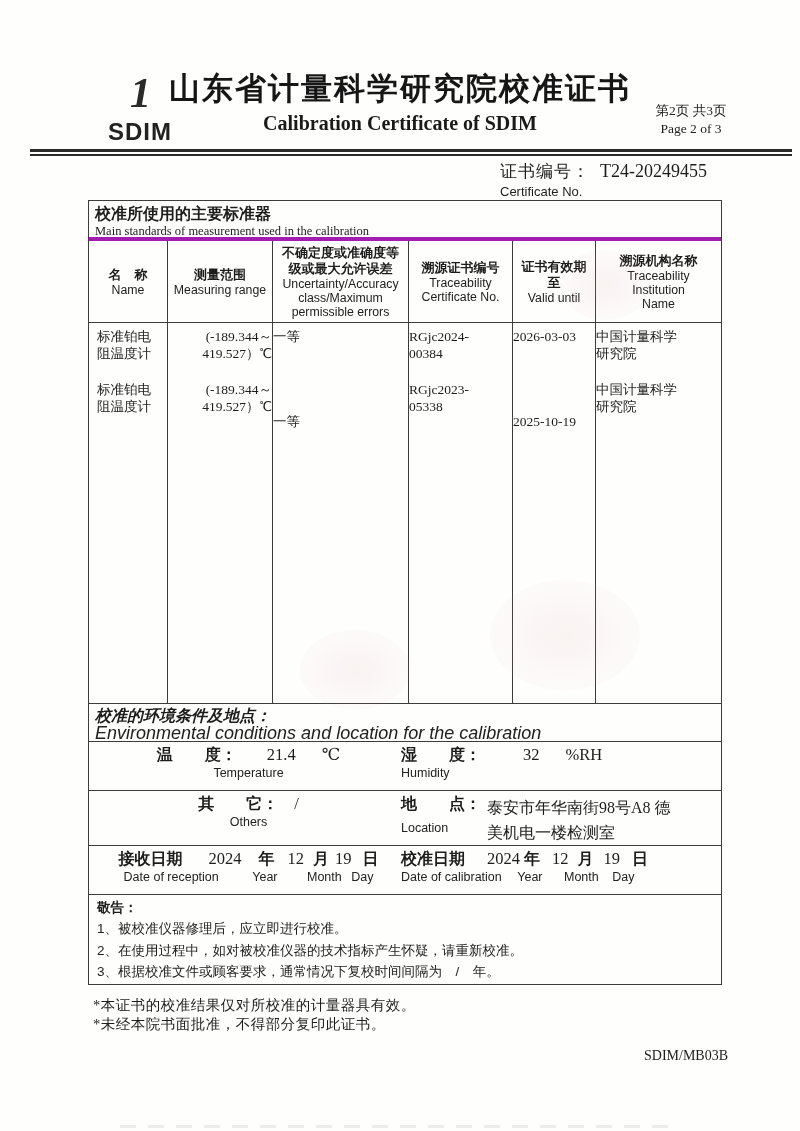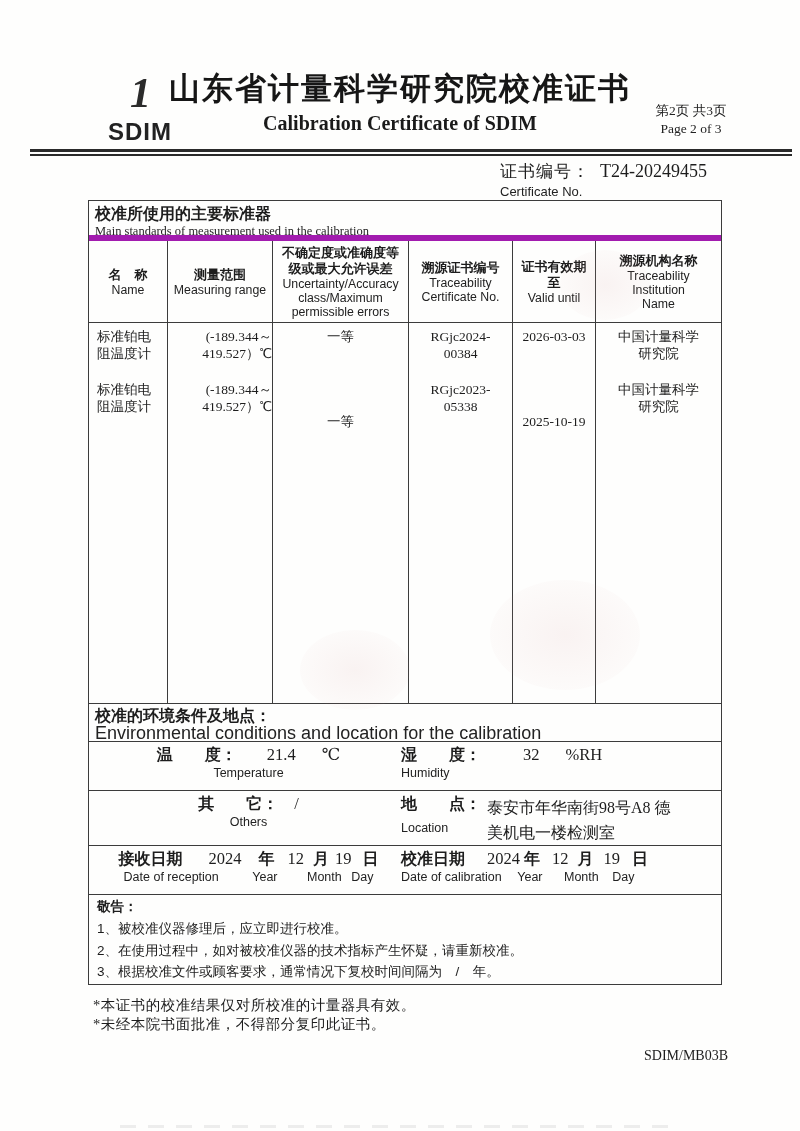--- a/index.html
+++ b/index.html
@@ -25,56 +25,56 @@
   .rule-bot { position:absolute; left:30px; top:154px; width:762px; height:1.5px; background:#2a2a2a; }
 
   .cert-no { position:absolute; left:500px; top:160px; }
   .cert-no .zh { font-size:17px; letter-spacing:1px; }
   .cert-no .num { font-size:18px; margin-left:10px; }
   .cert-no .en { font-family:"Liberation Sans","DejaVu Sans",sans-serif; font-size:13px; margin-top:1px; color:#222; }
 
   
   .cert-table { position:absolute; left:88px; top:200px; width:634px; height:785px;
                 border:1.5px solid #3c3c3c; display:flex; flex-direction:column; background:transparent; }
-  .sec-title { height:40px; border-bottom:6px solid #a21caf; padding:2px 6px 0 6px; }
+  .sec-title { height:40px; border-bottom:4px solid #a21caf; padding:2px 6px 0 6px; }
   .sec-title .zh { font-family:"Liberation Sans","DejaVu Sans",sans-serif; font-weight:bold; font-size:16px; line-height:21px; }
   .sec-title .en { font-family:Liberation Serif, serif; font-size:12.5px; line-height:15px; color:#222; }
 
   .standards { height:463px; border-bottom:1px solid #3c3c3c; display:grid;
                grid-template-columns:79px 105px 136px 104px 83px 1fr; }
   .scol { border-right:1px solid #3c3c3c; height:100%; }
   .scol:last-child { border-right:none; }
   .th { height:82px; border-bottom:1px solid #3c3c3c; display:flex; flex-direction:column;
         justify-content:center; align-items:center; text-align:center; padding:2px 1px; }
   .th-zh { font-family:"Liberation Sans","DejaVu Sans",sans-serif; font-weight:bold; font-size:13px;
            line-height:16px; white-space:pre-line; }
   .th-en { font-family:"Liberation Sans","DejaVu Sans",sans-serif; font-size:12.3px; line-height:14px;
            white-space:pre-line; color:#222; }
   .td { height:48px; margin-top:5px; font-size:13.5px; line-height:17px; white-space:pre-line;
-        text-align:center; }
+        text-align:left; }
   .scol.c0 .td { text-align:left; padding-left:8px; }
   .scol.c1 .td { text-align:right; padding-left:6px;font-family:Liberation Serif, serif; }
 
-  .env-title { height:38px; border-bottom:1px solid #3c3c3c; padding:2px 6px 16px 6px; }
+  .env-title { height:38px; border-bottom:1px solid #3c3c3c; padding:2px 6px 16px 6px;font-style:italic; }
   .env-title .zh { font-family:"Liberation Sans","DejaVu Sans",sans-serif; font-weight:bold; font-size:16px; line-height:20px; }
   .env-title .en { font-family:"Liberation Sans","DejaVu Sans",sans-serif; font-size:18px; line-height:15px; color:#222; }
 
   .row2col { border-bottom:1px solid #3c3c3c; display:flex; }
   .h49 { height:49px; } .h55 { height:55px; }
   .half-l { width:312px; padding:3px 0 0 7px;text-align:center; }
   .half-r { flex:1; padding:3px 0 0 0; }
   .lbl { font-family:"Liberation Sans","DejaVu Sans",sans-serif; font-weight:bold; font-size:16px; }
   .val { font-size:16.5px; }
   .en-lbl { font-family:"Liberation Sans","DejaVu Sans",sans-serif; font-size:12.5px; line-height:15px; color:#222; }
   .loc { display:flex; }
   .loc-left { width:86px; }
   .loc-val { flex:1; font-size:16px; line-height:25px; white-space:pre-line; margin-top:1px; }
 
   .notice { flex:1; padding:3px 8px 0 8px; font-family:"Liberation Sans","DejaVu Sans",sans-serif; }
-  .notice-title { font-weight:bold; font-size:13.5px; line-height:20px;font-family:Liberation Mono, monospace; }
+  .notice-title { font-weight:bold; font-size:13.5px; line-height:20px; }
   .notice-item { font-size:13.5px; line-height:21.5px; }
 
   
   .footnotes { position:absolute; left:93px; top:996px; font-size:14.5px; line-height:19px; letter-spacing:0.5px; }
   .form-code { position:absolute; left:644px; top:1048px; font-size:14px; }
 
   
   .blob { position:absolute; border-radius:50%; pointer-events:none;
           background:radial-gradient(ellipse at center, rgba(214,160,160,0.35), rgba(214,160,160,0)); opacity:0.35; }
   .b1 { left:490px; top:580px; width:150px; height:110px; }

